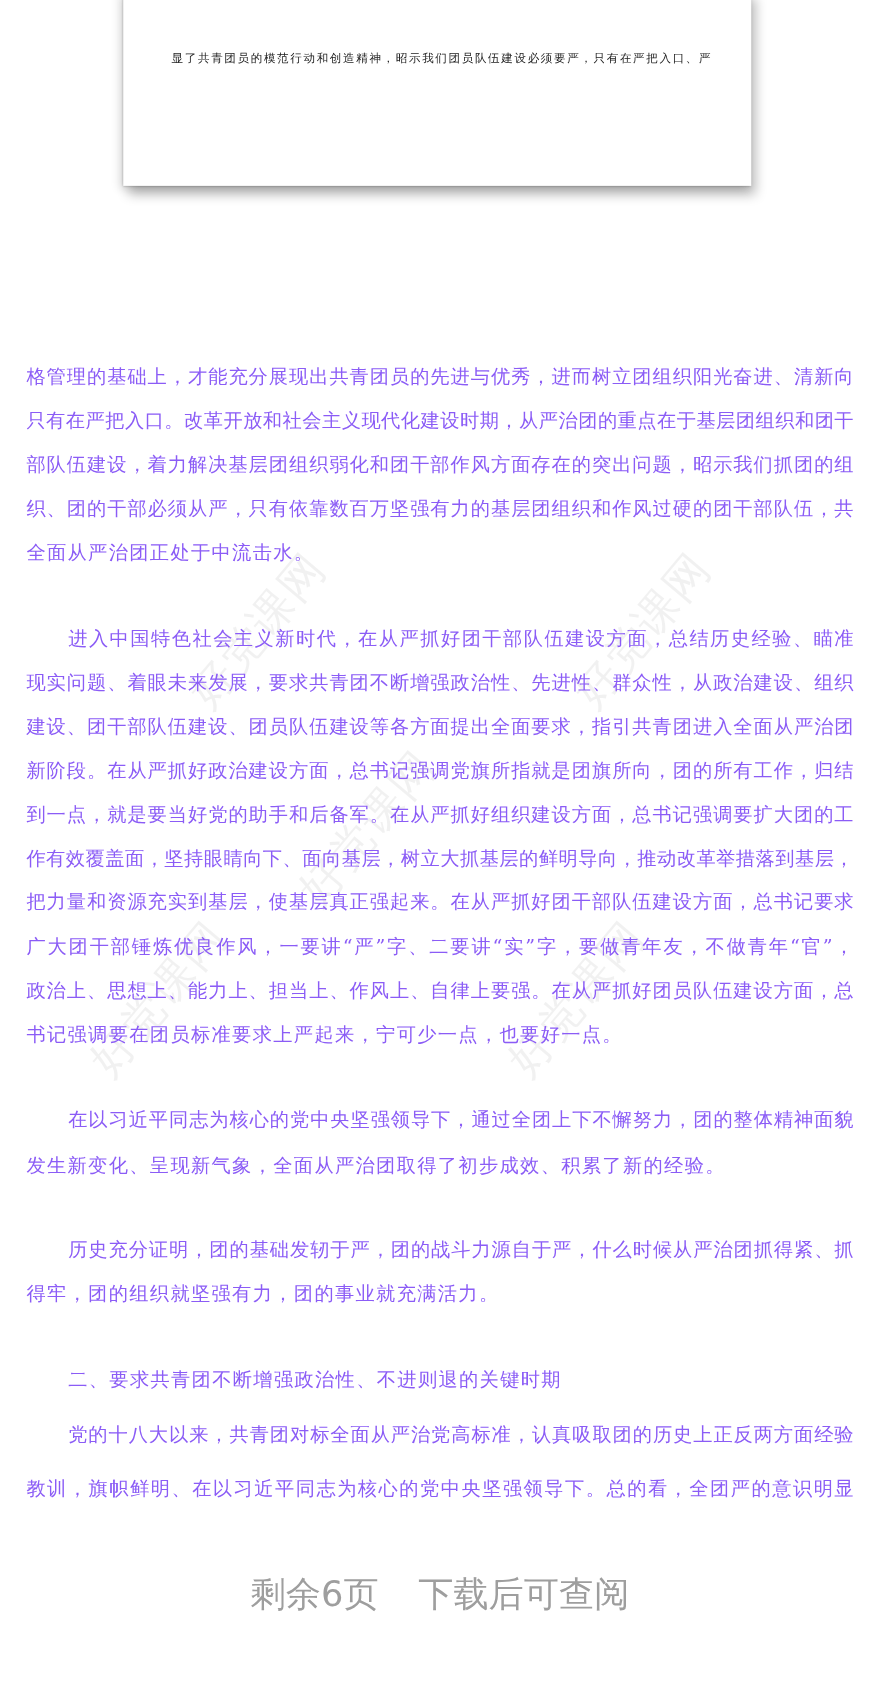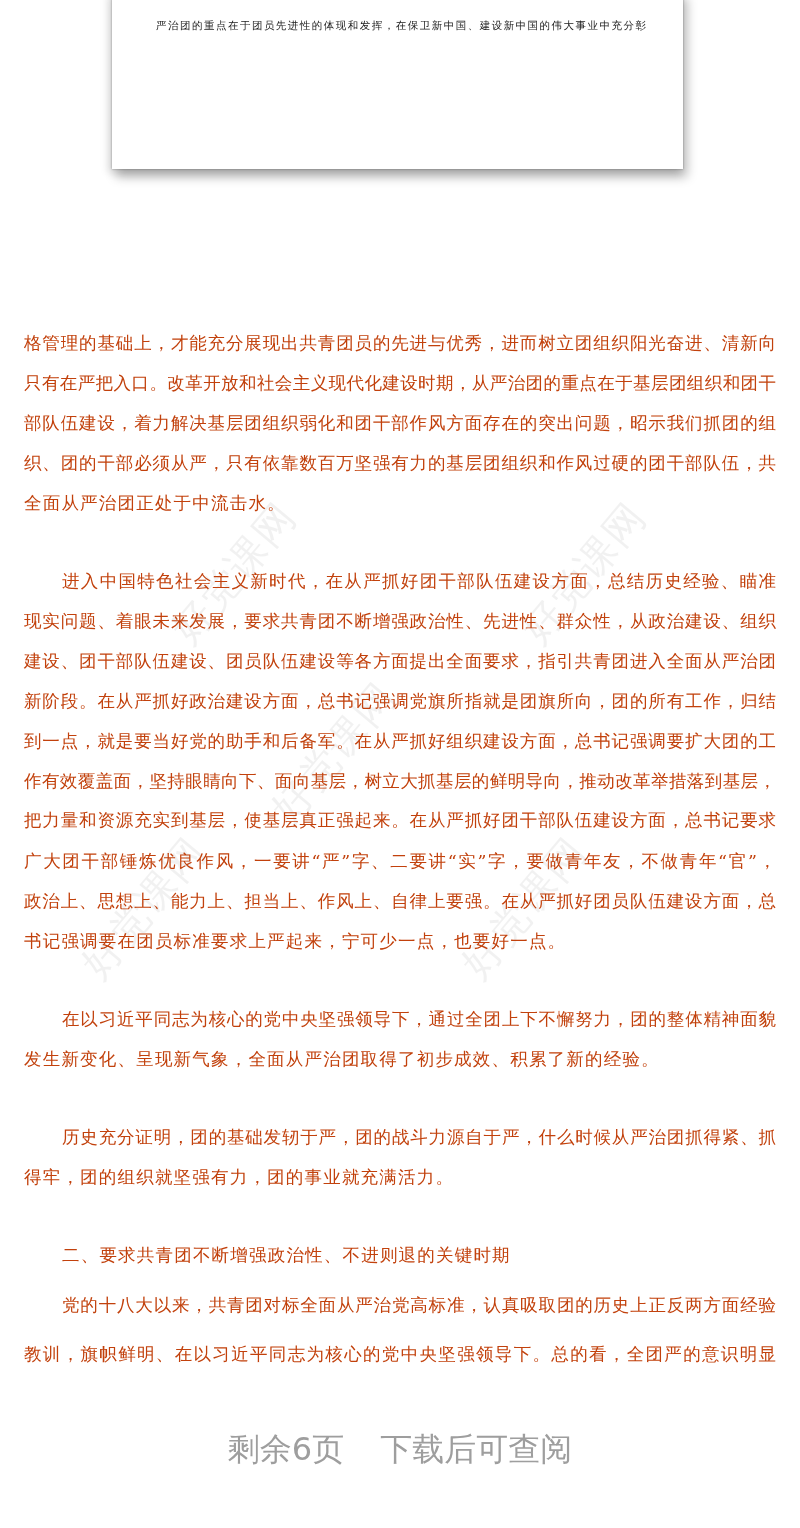--- a/index.html
+++ b/index.html
@@ -44,21 +44,21 @@
     .line {
       position: absolute;
       left: 0;
       width: 752px;
       font-size: 17.5px;
       line-height: 24px;
       height: 24px;
       white-space: nowrap;
       text-align: justify;
       text-align-last: justify;
-      color: #c2410c;
+      color: #8b5cf6;
     }
     .line.last {
       text-align-last: left;
       letter-spacing: 1.2px;
     }
     .line.indent {
       padding-left: 38px;
       width: 714px;
     }
     .line.heading {
@@ -90,21 +90,21 @@
       display: inline-block;
     }
     .footer-note .gap {
       width: 36px;
     }
   </style>
 </head>
 <body>
 
 <div class="page-card">
-  <div class="card-line" style="top:28px;">严治团的重点在于团员先进性的体现和发挥，在保卫新中国、建设新中国的伟大事业中充分彰</div>
+  <div class="card-line" style="top:56px;">显了共青团员的模范行动和创造精神，昭示我们团员队伍建设必须要严，只有在严把入口、严</div>
 </div>
 
 <div class="watermark" style="left:150px; top:545px;">好党课网</div>
 <div class="watermark" style="left:500px; top:545px;">好党课网</div>
 <div class="watermark" style="left:250px; top:725px;">好党课网</div>
 <div class="watermark" style="left:60px; top:880px;">好党课网</div>
 <div class="watermark" style="left:440px; top:880px;">好党课网</div>
 
 <div class="doc-body">
   <div class="line" style="top:331px;">格管理的基础上，才能充分展现出共青团员的先进与优秀，进而树立团组织阳光奋进、清新向</div>

